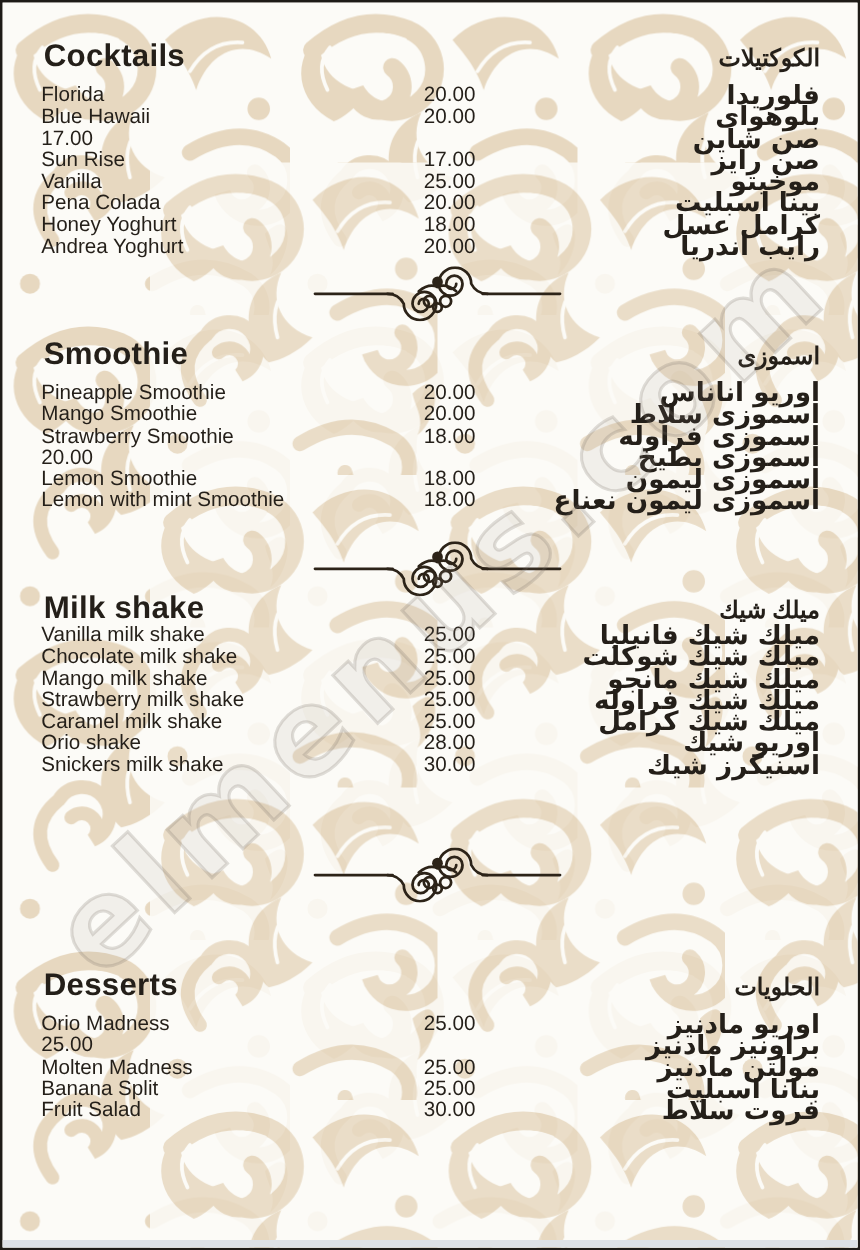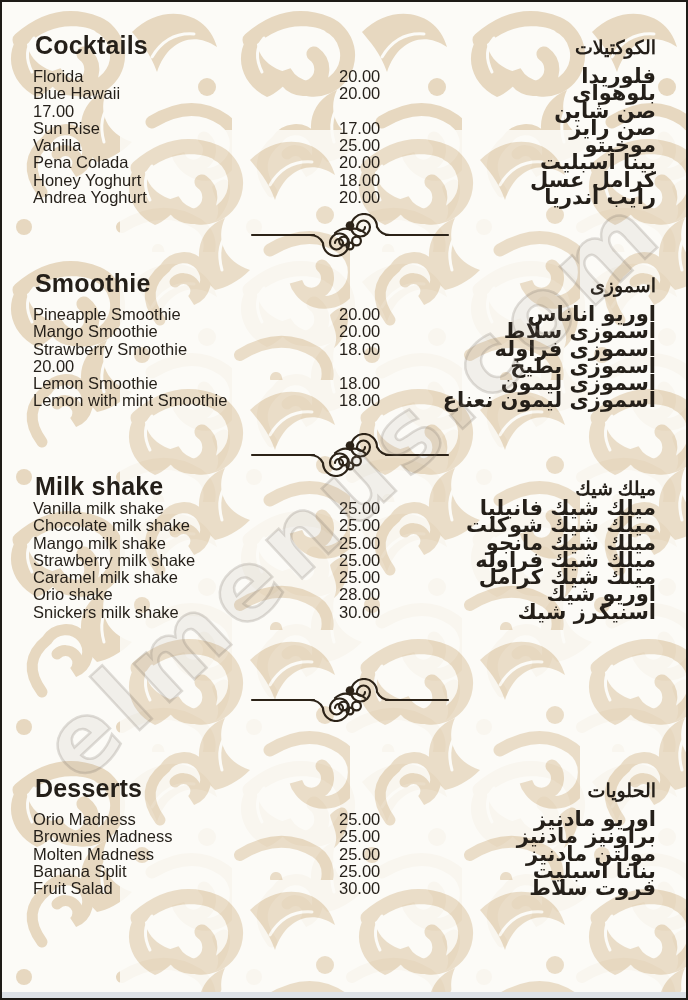--- a/index.html
+++ b/index.html
@@ -250,21 +250,20 @@
       <span class="h-ar">الحلويات</span>
     </div>
     <div class="rows">
 
     <div class="row">
         <span class="name">Orio Madness</span>
         <span class="price">25.00</span>
         <span class="ar">اوريو مادنيز</span>
       </div>
         <div class="row">
-        <span class="name">Brownies Madness</span>
         <span class="price">25.00</span>
         <span class="ar">براونيز مادنيز</span>
       </div>
         <div class="row">
         <span class="name">Molten Madness</span>
         <span class="price">25.00</span>
         <span class="ar">مولتن مادنيز</span>
       </div>
         <div class="row">
         <span class="name">Banana Split</span>

